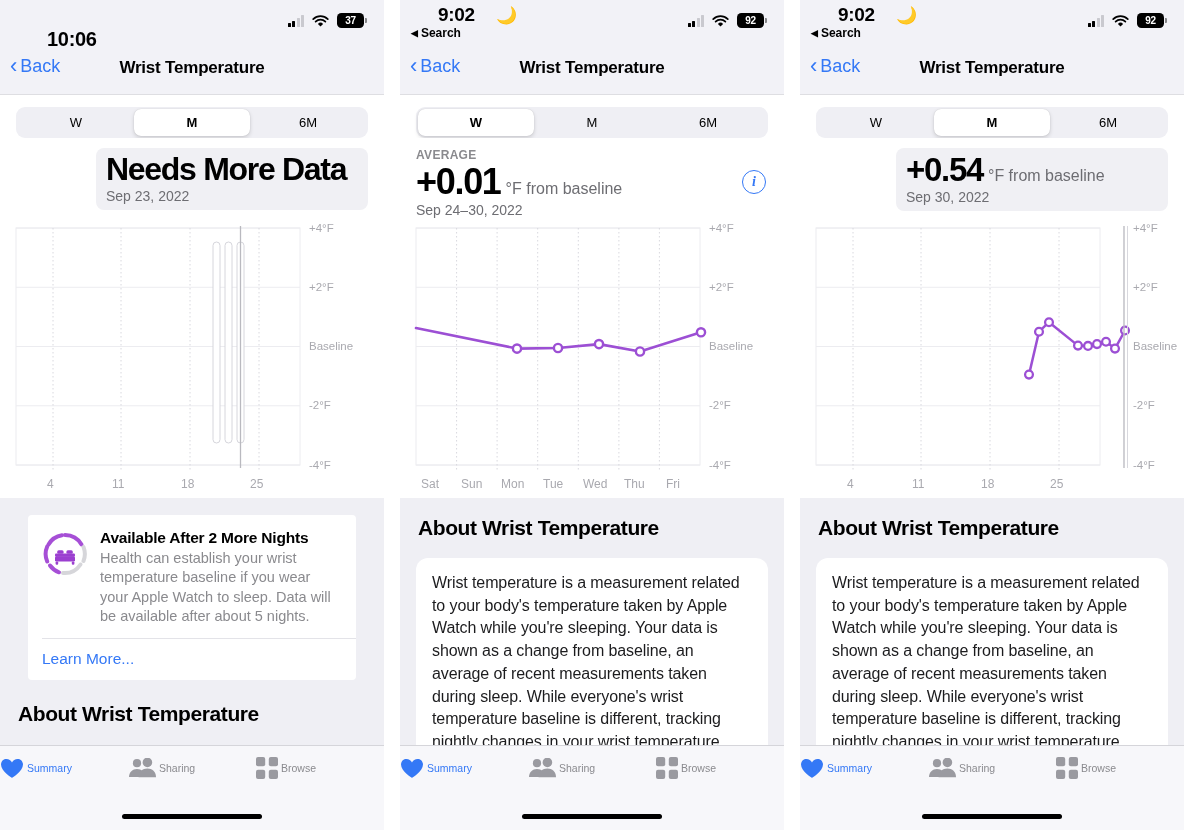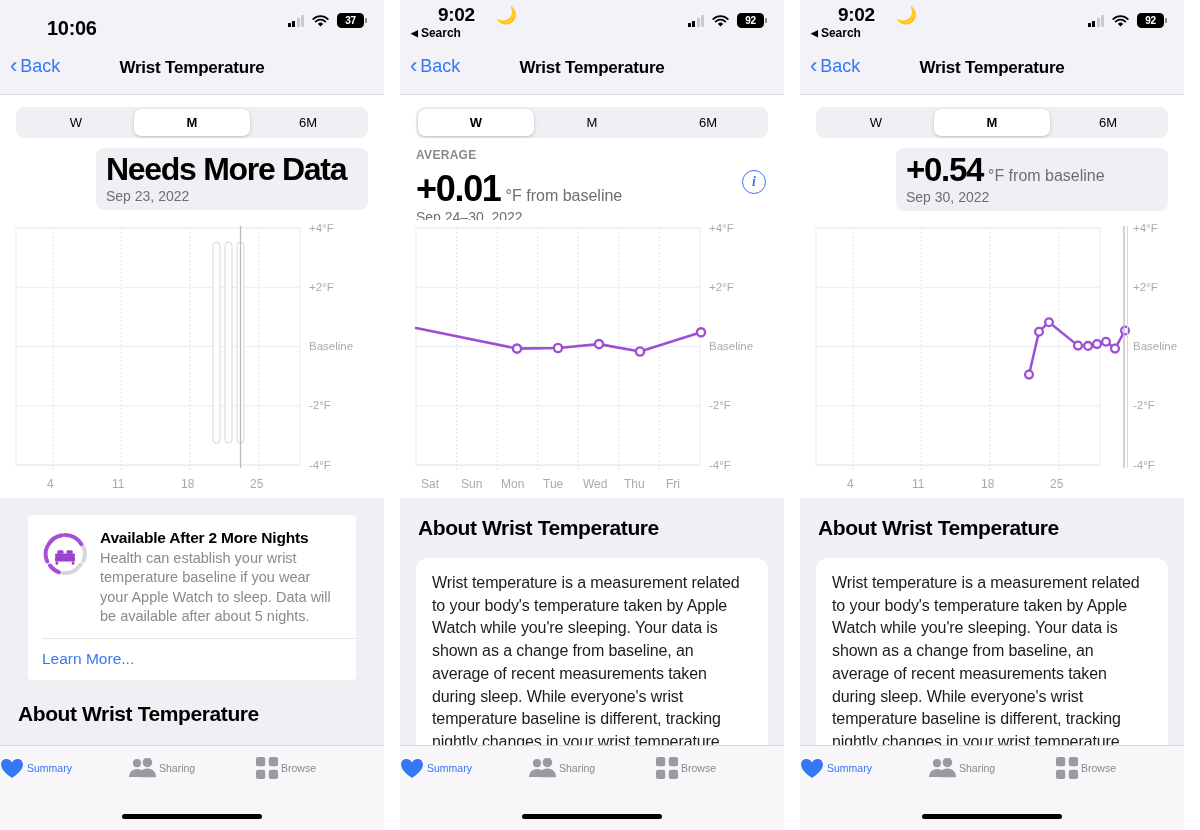--- a/index.html
+++ b/index.html
@@ -11,21 +11,21 @@
     overflow:hidden;
   }
   .screens{display:flex;width:1200px;height:830px;}
   .phone{position:relative;width:384px;height:830px;background:#ffffff;overflow:hidden;flex:0 0 auto;}
   .phone.p1{width:384px;}
   .phone.p2{width:384px;margin-left:16px;}
   .phone.p3{width:384px;margin-left:16px;}
 
   
   .statusbar{height:46px;background:#f2f2f7;position:relative;}
-  .sb-time{position:absolute;left:47px;top:17px;font-size:20px;font-weight:700;color:#000;letter-spacing:-0.3px;}
+  .sb-time{position:absolute;left:47px;top:28px;font-size:20px;font-weight:700;color:#000;letter-spacing:-0.3px;}
   .sb-time.small{left:38px;top:4px;font-size:19px;}
   .sb-moon{position:absolute;top:7px;font-size:17px;color:#000;line-height:1;}
   .sb-return{position:absolute;left:11px;top:26px;font-size:12px;font-weight:600;color:#000;display:flex;align-items:center;gap:3px;}
   .sb-return .tri{font-size:9px;line-height:1;}
   .sb-right{position:absolute;right:17px;top:13px;display:flex;align-items:center;gap:8px;}
   .cell{display:flex;align-items:flex-end;gap:1.5px;height:12px;}
   .cell i{display:block;width:3px;background:#000;border-radius:0.5px;}
   .cell i:nth-child(1){height:4px;}
   .cell i:nth-child(2){height:6px;}
   .cell i:nth-child(3){height:9px;background:#c9c9cf;}
@@ -43,21 +43,21 @@
 
   
   .seg-wrap{padding:12px 16px 0 16px;background:#fff;}
   .seg{display:flex;background:#efeff4;border-radius:9px;height:31px;position:relative;padding:2px;box-sizing:border-box;}
   .seg .item{flex:1;display:flex;align-items:center;justify-content:center;font-size:13px;font-weight:500;color:#000;border-radius:7px;cursor:pointer;position:relative;}
   .seg .item.active{background:#fff;box-shadow:0 0 1px rgba(0,0,0,.2),0 2px 4px rgba(0,0,0,.14);font-weight:600;}
 
   
   .headline{padding:10px 16px 0 16px;background:#fff;position:relative;}
   .hl-label{font-size:12px;font-weight:600;color:#8a8a8e;letter-spacing:0.3px;}
-  .hl-main{display:flex;align-items:baseline;gap:5px;margin-top:8px;}
+  .hl-main{display:flex;align-items:baseline;gap:5px;margin-top:1px;}
   .hl-value{font-size:36px;font-weight:700;color:#000;letter-spacing:-1.3px;line-height:1.05;}
   .hl-unit{font-size:16px;color:#6d6d72;font-weight:400;}
   .hl-date{font-size:14px;color:#6d6d72;margin-top:1px;}
   .info-btn{position:absolute;right:18px;top:32px;width:24px;height:24px;border:1.6px solid #3478f6;border-radius:50%;color:#3478f6;font-size:14px;font-weight:700;display:flex;align-items:center;justify-content:center;font-style:italic;font-family:"Liberation Serif",serif;cursor:pointer;box-sizing:border-box;}
 
   
   .hl-pill{position:absolute;background:#f0f0f4;border-radius:8px;padding:5px 10px 6px 10px;}
 
   
   .chart-area{position:relative;background:#fff;height:282px;}

